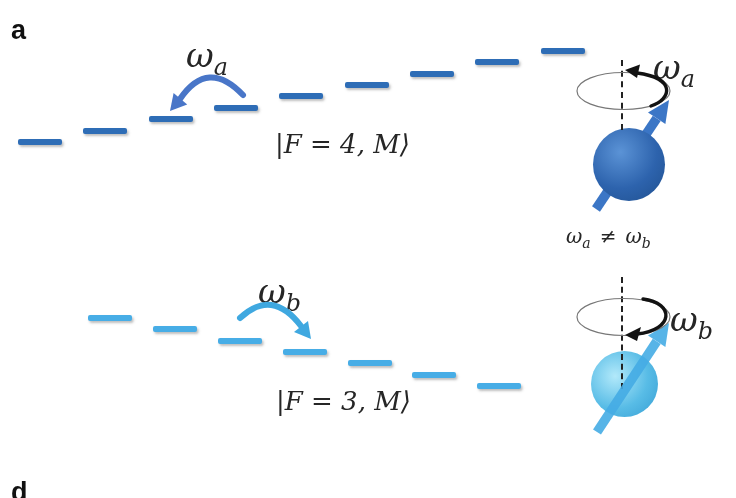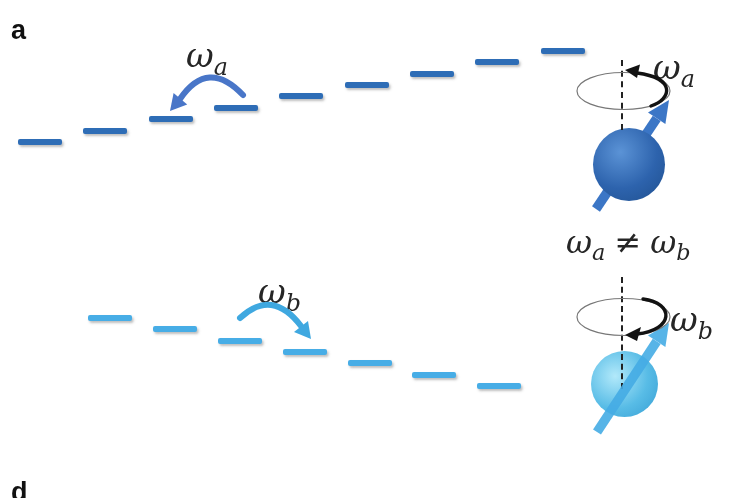--- a/index.html
+++ b/index.html
@@ -17,21 +17,21 @@
   }
   .dash.dark{background:var(--level-dark);}
   .dash.light{background:var(--level-light);}
   .math-label{
     position:absolute;font-family:"DejaVu Serif","Liberation Serif",serif;
     font-style:italic;color:var(--text);line-height:1;white-space:nowrap;
   }
   .math-label sub{font-size:70%;line-height:0;}
   .state-label{font-size:26px;}
   .omega-label{font-size:34px;}
-  .inequality{font-size:32px;}
+  .inequality{font-size:20px;}
   .svg-abs{position:absolute;overflow:visible;}
   .sphere{position:absolute;border-radius:50%;}
   .sphere.dark{
     background:radial-gradient(circle at 38% 33%,var(--sphere-dark-hi) 0%,var(--sphere-dark-mid) 55%,var(--sphere-dark-edge) 100%);
   }
   .sphere.light{
     background:radial-gradient(circle at 36% 38%,var(--sphere-light-hi) 0%,var(--sphere-light-mid) 55%,var(--sphere-light-edge) 100%);
   }
   .axis-dashed{position:absolute;width:0;border-left:2.5px dashed #222;}
   .orbit-ellipse{fill:none;stroke:#777;stroke-width:1.2;}
@@ -82,20 +82,22 @@
     <polygon class="trans-head-a" points="12,53 29.2,46.6 15.6,35"></polygon>
   </svg>
   <span class="math-label omega-label" style="left:186px;top:38px;"><span>ω</span><sub>a</sub></span>
 
   <svg class="svg-abs z2" style="left:232px;top:288px;" width="92" height="58" viewBox="0 0 92 58">
     <path class="trans-arc-b" d="M 8,30 Q 40,0 69,38"></path>
     <polygon class="trans-head-b" points="79,51 76,32.9 62,44.1"></polygon>
   </svg>
   <span class="math-label omega-label" style="left:258px;top:274px;"><span>ω</span><sub>b</sub></span>
 
+  <span class="math-label state-label" style="left:275px;top:131px;">|F = 4, M⟩</span>
+  <span class="math-label state-label" style="left:276px;top:388px;">|F = 3, M⟩</span>
 
   <svg class="svg-abs z1" style="left:585px;top:95px;" width="100" height="125" viewBox="0 0 100 125">
     <line class="spin-shaft-a" x1="11" y1="114" x2="71.7" y2="23.3"></line>
     <polygon class="spin-head-a" points="84,5 80.4,29.1 63,17.5"></polygon>
   </svg>
   <div class="sphere dark z2" style="left:593px;top:128px;width:72px;height:73px;"></div>
   <div class="axis-dashed z3" style="left:621px;top:60px;height:70px;"></div>
   <svg class="svg-abs z4" style="left:575px;top:64px;" width="102" height="52" viewBox="0 0 102 52">
     <ellipse class="orbit-ellipse" cx="48.5" cy="27" rx="46.5" ry="18.5"></ellipse>
     <path class="orbit-arc" d="M 76,42 C 97,35 101,14 62,9"></path>

